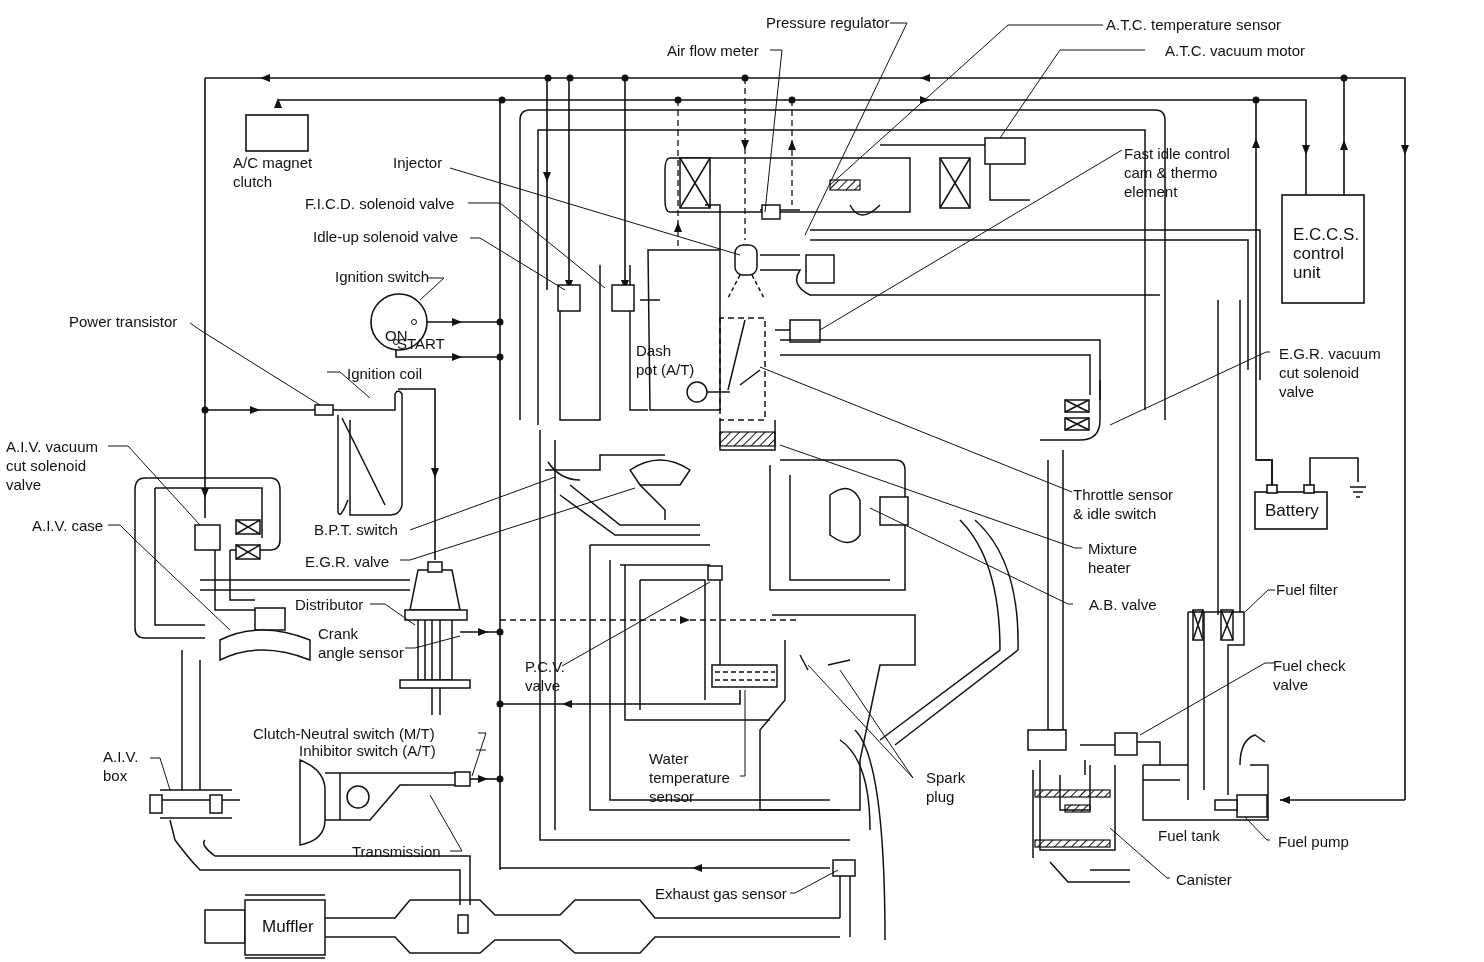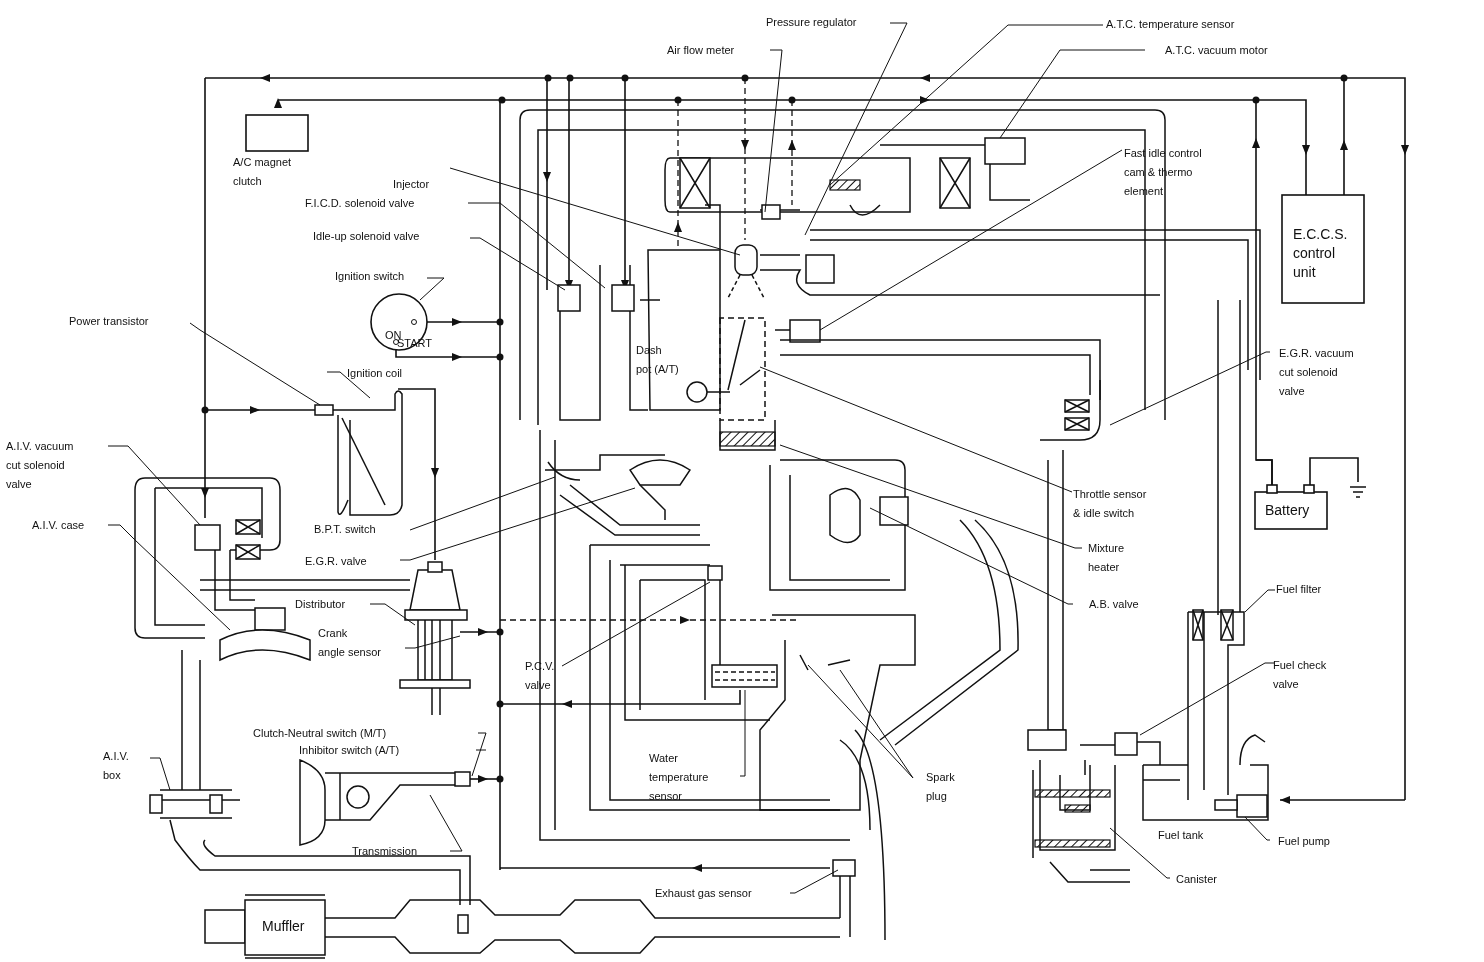--- a/index.html
+++ b/index.html
@@ -1,19 +1,19 @@
 <!DOCTYPE html>
 <html><head>
 <meta charset="utf-8">
 <style>
   html,body{margin:0;padding:0;background:#fff;}
   body{width:1484px;height:962px;position:relative;overflow:hidden;font-family:"Liberation Sans",sans-serif;color:#111;}
   #diagram{position:absolute;left:0;top:0;width:1484px;height:962px;}
-  .lbl{position:absolute;font-size:11px;line-height:19px;white-space:pre;color:#111;}
-  .boxtxt{position:absolute;font-size:14px;line-height:19px;white-space:pre;color:#111;}
+  .lbl{position:absolute;font-size:15px;line-height:19px;white-space:pre;color:#111;}
+  .boxtxt{position:absolute;font-size:17px;line-height:19px;white-space:pre;color:#111;}
   svg .w{stroke:#111;stroke-width:1.6;fill:none;}
   svg .p{stroke:#111;stroke-width:1.5;fill:none;}
   svg .t{stroke:#111;stroke-width:1;fill:none;}
   svg .d{stroke:#111;stroke-width:1.3;fill:none;stroke-dasharray:6 4;}
   svg .f{fill:#111;stroke:none;}
   svg .box{stroke:#111;stroke-width:1.6;fill:#fff;}
   svg .hatch{stroke:#111;stroke-width:1.2;fill:url(#hatch);}
 </style>
 </head>
 <body>
@@ -306,21 +306,21 @@
     <path d="M790,893 H795 L838,870"></path>
   </g>
 </svg>
 
 <div class="lbl" style="left:766px;top:13px;">Pressure regulator</div>
 <div class="lbl" style="left:667px;top:41px;">Air flow meter</div>
 <div class="lbl" style="left:1106px;top:15px;">A.T.C. temperature sensor</div>
 <div class="lbl" style="left:1153px;top:41px;margin-left:12px;">A.T.C. vacuum motor</div>
 <div class="lbl" style="left:233px;top:153px;">A/C magnet
 clutch</div>
-<div class="lbl" style="left:393px;top:175px;">Injector</div>
+<div class="lbl" style="left:393px;top:153px;">Injector</div>
 <div class="lbl" style="left:305px;top:194px;">F.I.C.D. solenoid valve</div>
 <div class="lbl" style="left:313px;top:227px;">Idle-up solenoid valve</div>
 <div class="lbl" style="left:335px;top:267px;">Ignition switch</div>
 <div class="lbl" style="left:385px;top:313px;margin-top:13px;">ON</div>
 <div class="lbl" style="left:397px;top:334px;">START</div>
 <div class="lbl" style="left:69px;top:312px;">Power transistor</div>
 <div class="lbl" style="left:347px;top:364px;">Ignition coil</div>
 <div class="lbl" style="left:1124px;top:144px;">Fast idle control
 cam &amp; thermo
 element</div>

